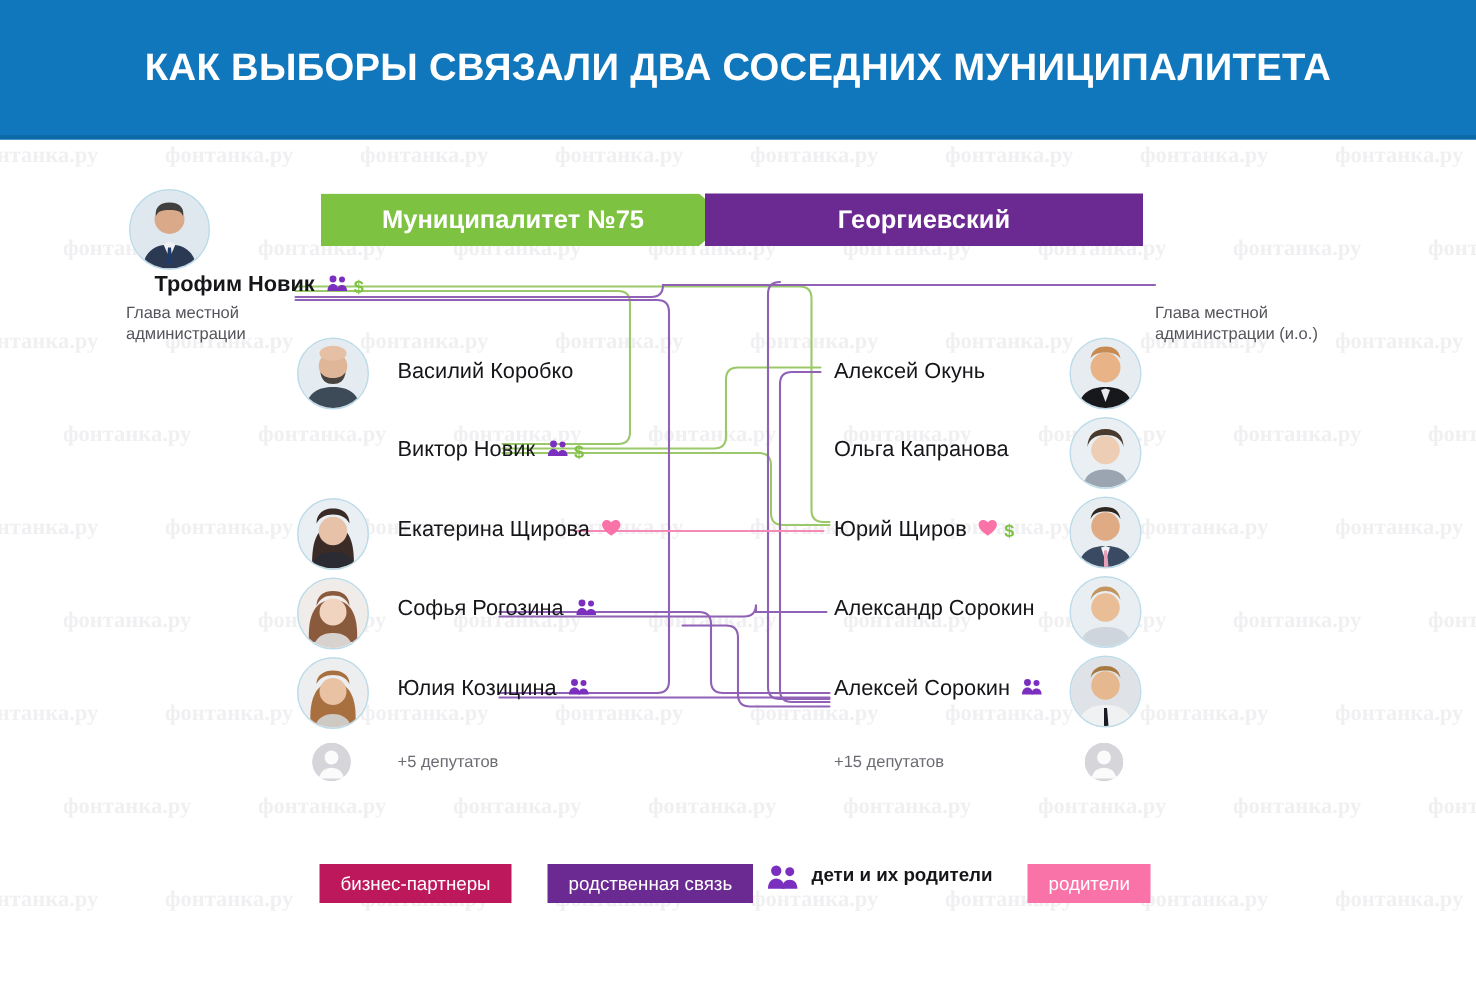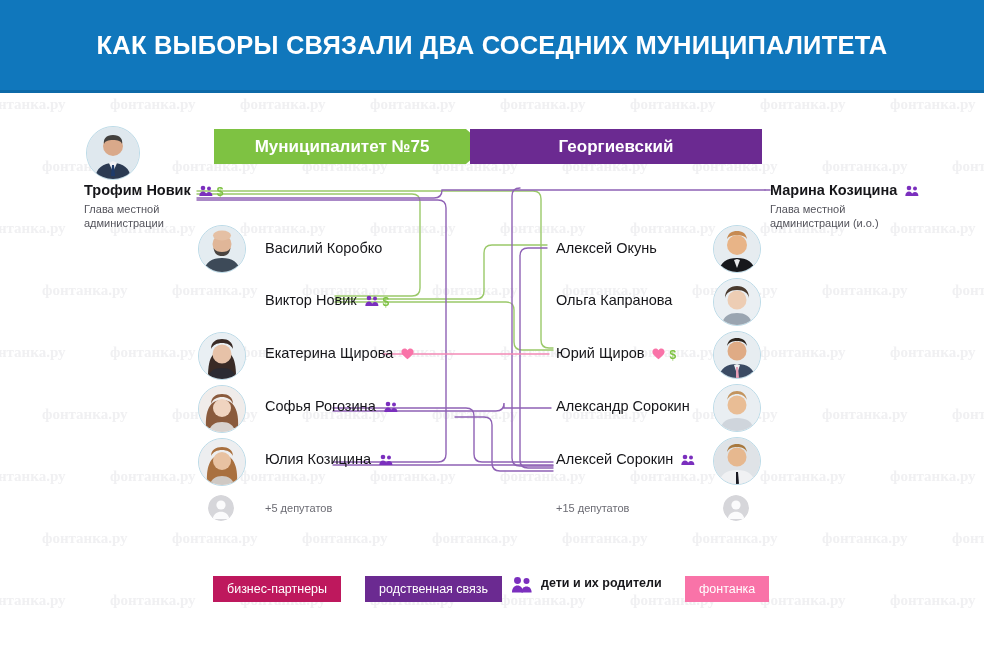--- a/index.html
+++ b/index.html
@@ -101,21 +101,21 @@
     background: transparent;
   }
   .pname {
     position: absolute;
     font-size: 14.5px;
     color: #16161a;
     white-space: nowrap;
     font-weight: normal;
     z-index: 9;
   }
-  .pname.bold { font-weight: bold; font-size: 14.5px; }
+  .pname.bold { font-weight: bold; font-size: 14.5px; margin-left: 19px; }
   .prole {
     position: absolute;
     font-size: 11px;
     color: #54545c;
     line-height: 14px;
     white-space: pre-line;
     z-index: 9;
   }
   .badges {
     display: inline-block;
@@ -370,28 +370,20 @@
 
   <div class="avatar avatar-ghost" style="left:208px; top:495px;">
     <svg viewBox="0 0 26 26">
         <circle cx="13" cy="13" r="13" fill="#d6d6da"></circle>
         <circle cx="13" cy="10" r="4.6" fill="#fbfbfc"></circle>
         <path d="M4.6 24c1-5 4.4-7.2 8.4-7.2s7.4 2.2 8.4 7.2z" fill="#fbfbfc"></path>
       </svg>
   </div>
   <div class="dep-label" style="left:265px; top:502px;">+5 депутатов</div>
 
-  <div class="pname bold" style="left:770px; top:182px;">
-    <span>Марина Козицина</span><span class="badges"><span class="ic"><svg width="14" height="12" viewBox="0 0 14 12">
-            <circle cx="4" cy="3" r="2.3" fill="#7b2fbe"></circle>
-            <circle cx="10" cy="3.4" r="2" fill="#7b2fbe"></circle>
-            <path d="M0.3 11c0-3 1.7-4.6 3.7-4.6S7.7 8 7.7 11z" fill="#7b2fbe"></path>
-            <path d="M6.6 11c0-2.6 1.5-4 3.4-4s3.4 1.4 3.4 4z" fill="#7b2fbe"></path>
-          </svg></span></span>
-  </div>
   <div class="prole" style="left:770px; top:202px;">Глава местной
 администрации (и.о.)</div>
 
   <div class="pname" style="left:556px; top:240px;">Алексей Окунь</div>
   <div class="avatar" style="left:713px; top:225px;">
     <svg viewBox="0 0 46 46">
         <rect width="46" height="46" fill="#e6ecf0"></rect>
         <circle cx="23" cy="19" r="10" fill="#e8b487"></circle>
         <path d="M13 13c1-6 5-8 10-8s9 2 10 8c-2-3-6-4-10-4s-8 1-10 4z" fill="#c68a52"></path>
         <path d="M5 46c1-10 8-14 18-14s17 4 18 14z" fill="#17181c"></path>
@@ -472,17 +464,17 @@
     <div id="legend-kids">
       <span><svg width="22" height="18" viewBox="0 0 14 12">
             <circle cx="4" cy="3" r="2.3" fill="#7b2fbe"></circle>
             <circle cx="10" cy="3.4" r="2" fill="#7b2fbe"></circle>
             <path d="M0.3 11c0-3 1.7-4.6 3.7-4.6S7.7 8 7.7 11z" fill="#7b2fbe"></path>
             <path d="M6.6 11c0-2.6 1.5-4 3.4-4s3.4 1.4 3.4 4z" fill="#7b2fbe"></path>
           </svg></span>
       <span id="legend-kids-label">дети и их родители</span>
     </div>
     <div class="chip" id="chip-spouse">
-      <span>фонтанка</span>
+      <span>родители</span>
     </div>
   </div>
 
 </div>
 
 </body></html>

